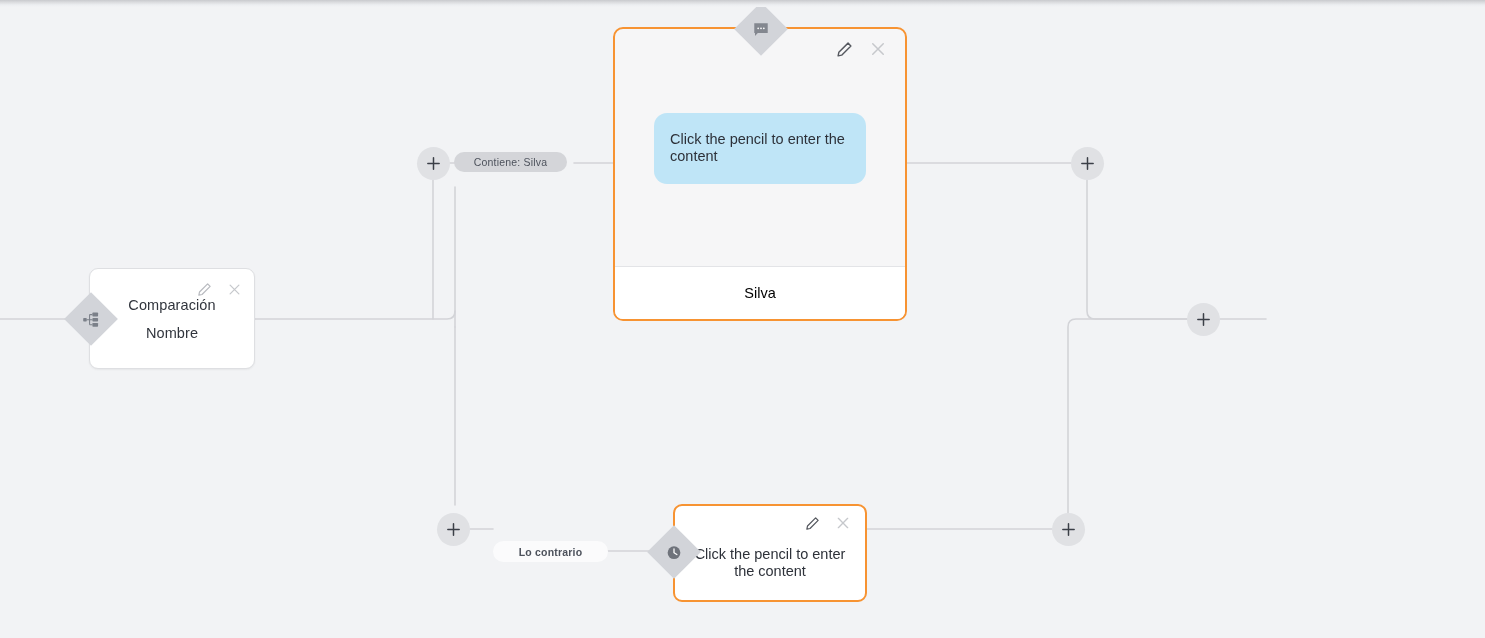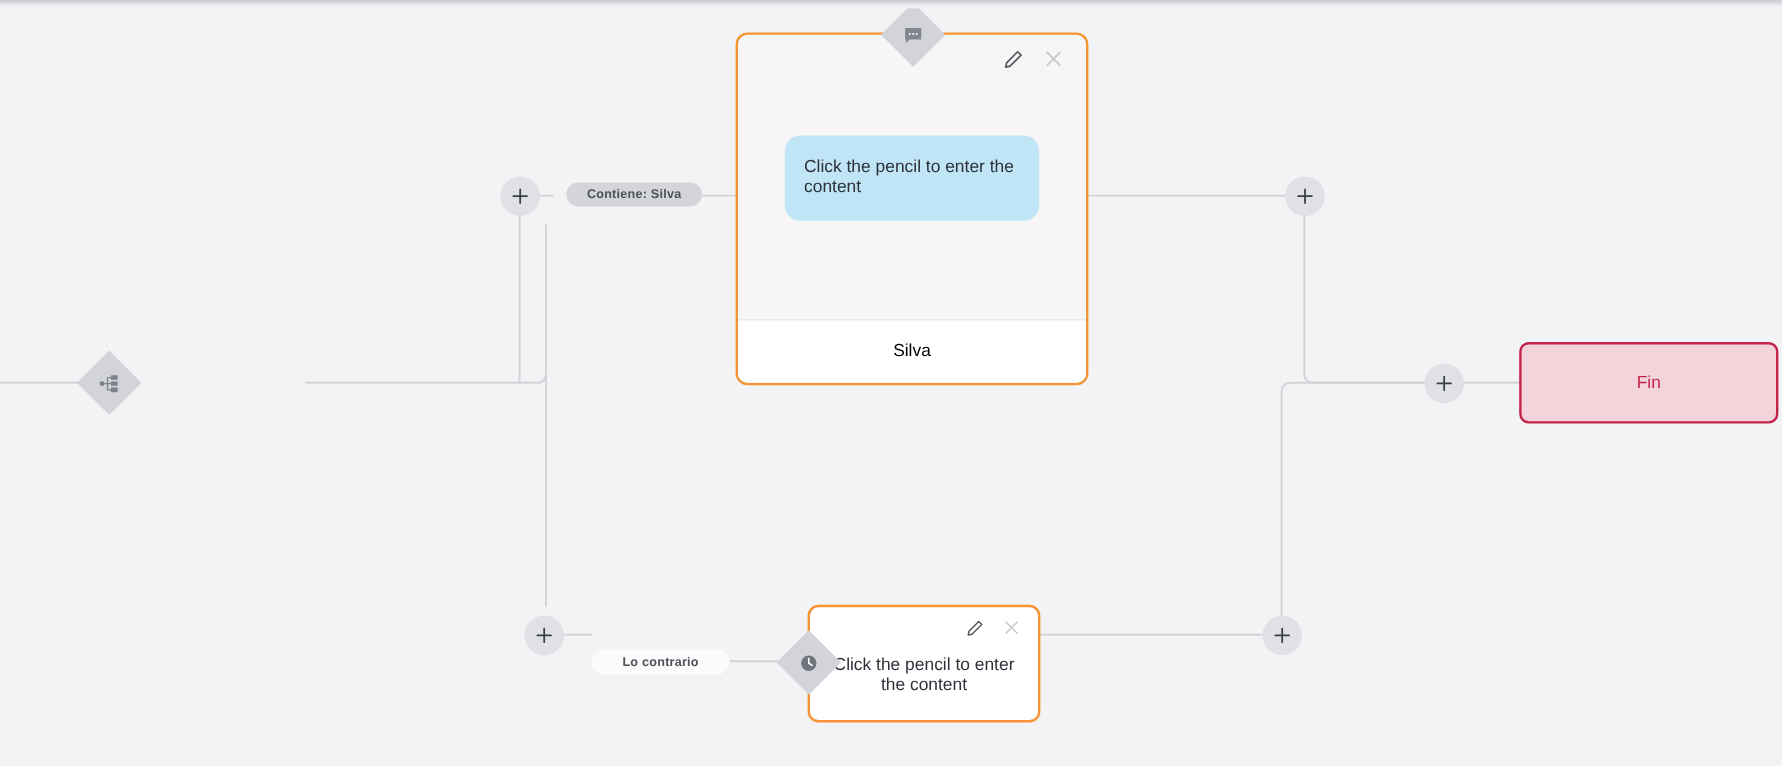--- a/index.html
+++ b/index.html
@@ -217,21 +217,21 @@
     display: flex;
     align-items: center;
     justify-content: center;
     white-space: nowrap;
     color: #4d525c;
     letter-spacing: .2px;
   }
   .edge-label.gray  { background: #d4d5d9; }
   .edge-label.white { background: #fbfbfc; font-weight: bold; }
   .label-contiene {
-    left: 472px; top: 152px; width: 113px; height: 20px; font-weight: bold;
+    left: 454px; top: 152px; width: 113px; height: 20px;
   }
   .label-contrario {
     left: 493px; top: 541px; width: 115px; height: 21px;
   }
 </style>
 </head>
 <body>
 
 <div id="canvas">
 
@@ -259,20 +259,36 @@
       <path d="M1087,180 L1087,311 Q1087,319 1095,319 L1187,319"></path>
 
       <path d="M867,529 L1052,529"></path>
 
       <path d="M1068,513 L1068,327 Q1068,319 1076,319 L1187,319"></path>
 
       <path d="M1220,319 L1266,319"></path>
     </g>
   </svg>
 
+  <div class="node compare-node">
+    <div class="node-actions compare-actions">
+      <span class="icon-btn">
+        <svg width="15" height="15" viewBox="0 0 24 24" fill="none" stroke="#b9bbc0" stroke-width="2" stroke-linecap="round" stroke-linejoin="round">
+          <path d="M17 3l4 4L8 20l-5 1 1-5z"></path>
+        </svg>
+      </span>
+      <span class="icon-btn">
+        <svg width="15" height="15" viewBox="0 0 24 24" fill="none" stroke="#c6c8cc" stroke-width="2" stroke-linecap="round">
+          <path d="M5 5l14 14M19 5L5 19"></path>
+        </svg>
+      </span>
+    </div>
+    <div class="line">Comparación</div>
+    <div class="line">Nombre</div>
+  </div>
 
   <div class="diamond diamond-compare">
     <span class="glyph">
       <svg width="17" height="17" viewBox="0 0 24 24" fill="#7b8089">
         <rect x="1" y="9.5" width="5" height="5" rx="1"></rect>
         <rect x="14" y="2" width="8" height="5.5" rx="1"></rect>
         <rect x="14" y="9.5" width="8" height="5" rx="1"></rect>
         <rect x="14" y="16.5" width="8" height="5.5" rx="1"></rect>
         <path d="M6 12h4M10 4.8v14.4M10 4.8h4M10 12h4M10 19.2h4" stroke="#7b8089" stroke-width="1.5" fill="none"></path>
       </svg>
@@ -327,21 +343,20 @@
 
   <div class="diamond diamond-clock">
     <span class="glyph">
       <svg width="17" height="17" viewBox="0 0 24 24">
         <circle cx="12" cy="12" r="9" fill="#6f737b"></circle>
         <path d="M12 6.5V12l4 2.6" stroke="#ffffff" stroke-width="1.8" fill="none" stroke-linecap="round"></path>
       </svg>
     </span>
   </div>
 
-  <div class="node end-node">Fin</div>
 
   <div class="edge-label gray label-contiene">Contiene: Silva</div>
   <div class="edge-label white label-contrario">Lo contrario</div>
 
   <div class="plus" style="left:417px; top:147px;">
     <svg width="17" height="17" viewBox="0 0 24 24" stroke="#3b3f47" stroke-width="2.1" stroke-linecap="round">
       <path d="M12 4v16M4 12h16"></path>
     </svg>
   </div>
   <div class="plus" style="left:437px; top:513px;">

